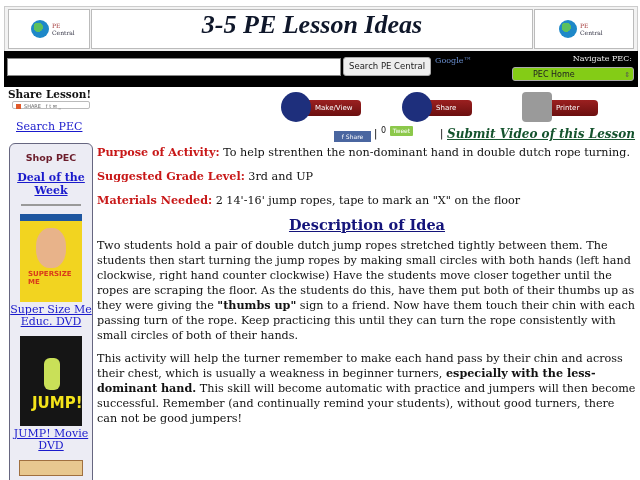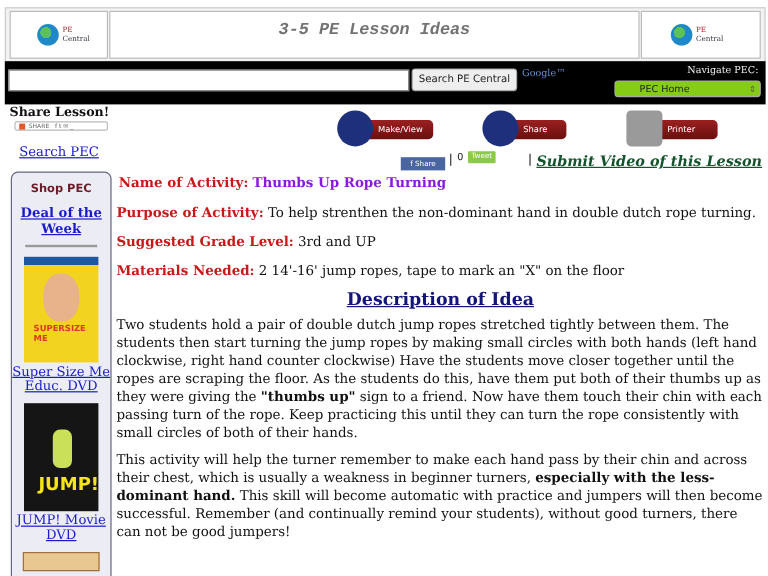--- a/index.html
+++ b/index.html
@@ -6,21 +6,21 @@
   body { width:640px; height:480px; overflow:hidden; position:relative; font-family:"DejaVu Serif", serif; color:#111; }
   .header { position:absolute; left:4px; top:6px; width:632px; height:44px; border:1px solid #ccc; background:#f2f2f2; }
   .hcell { position:absolute; top:2px; height:38px; background:#fff; border:1px solid #bbb; }
   .hcell.left { left:3px; width:80px; }
   .hcell.mid { left:86px; width:440px; text-align:center; }
   .hcell.right { left:529px; width:98px; }
   .logo { position:absolute; top:10px; display:flex; align-items:center; }
   .globe { width:18px; height:18px; border-radius:50%; background:radial-gradient(circle at 40% 40%, #5cc05c 0 30%, #1e88c8 31% 100%); }
   .logo-text { font-size:6px; line-height:7px; margin-left:3px; color:#334; }
   .logo-text .pe { color:#a03030; }
-  .title { font-family:Liberation Mono, monospace; font-weight:bold; font-style:italic; font-size:14px; color:#737373; line-height:30px; margin-top:0; }
+  .title { font-family:Liberation Serif, serif; font-weight:bold; font-style:italic; font-size:26px; color:#0f172a; line-height:30px; margin-top:0; }
   .navbar { position:absolute; left:4px; top:51px; width:634px; height:36px; background:#000; }
   .search-input { position:absolute; left:3px; top:7px; width:328px; height:14px; border:1px solid #888; background:#fff; }
   .search-btn { position:absolute; left:339px; top:6px; height:17px; padding:0 5px; background:#eee; border:1px solid #aaa; border-radius:3px; font-family:"DejaVu Sans", sans-serif; font-size:8.5px; line-height:17px; color:#222; }
   .google { position:absolute; left:431px; top:5px; font-family:"DejaVu Serif", serif; font-size:8px; color:#6a8fd0; }
   .nav-label { position:absolute; right:6px; top:3px; font-size:8px; color:#eee; }
   .nav-select { position:absolute; left:508px; top:16px; width:122px; height:14px; background:#84cc16; border:1px solid #aaa; border-radius:3px; font-family:"DejaVu Sans", sans-serif; font-size:8px; line-height:14px; padding-left:20px; box-sizing:border-box; color:#222; }
   .nav-select .arrows { position:absolute; right:3px; top:0; font-size:7px; color:#555; }
   .share-lesson { position:absolute; left:8px; top:88px; font-size:10.5px; font-weight:bold; }
   .share-widget { position:absolute; left:12px; top:101px; width:78px; height:8px; border:1px solid #bbb; border-radius:2px; font-family:"DejaVu Sans", sans-serif; font-size:5px; line-height:8px; color:#666; padding-left:3px; box-sizing:border-box; }
   .share-widget .plus { display:inline-block; width:5px; height:5px; background:#e05a2b; margin-right:3px; vertical-align:middle; }
@@ -129,24 +129,20 @@
 </div>
 
 <div class="fb-share">f  Share</div>
 <div class="sep" style="left:374px;">|</div>
 <div class="count">0</div>
 <div class="tweet">Tweet</div>
 <div class="sep" style="left:440px;">|</div>
 <div class="submit-video">Submit Video of this Lesson</div>
 
 <div class="main">
-  <div class="field first">
-    <span class="lbl">Name of Activity:</span>
-    <span class="activity-name">Thumbs Up Rope Turning</span>
-  </div>
   <div class="field">
     <span class="lbl">Purpose of Activity:</span>
     <span>To help strenthen the non-dominant hand in double dutch rope turning.</span>
   </div>
   <div class="field">
     <span class="lbl">Suggested Grade Level:</span>
     <span>3rd and UP</span>
   </div>
   <div class="field">
     <span class="lbl">Materials Needed:</span>

